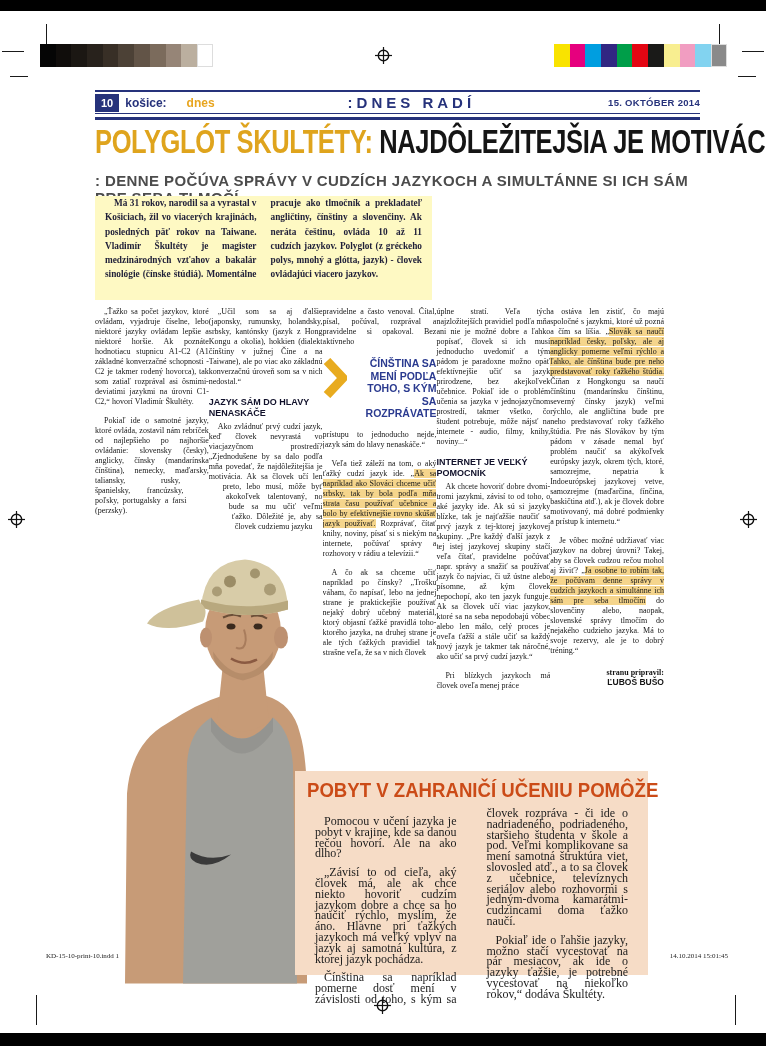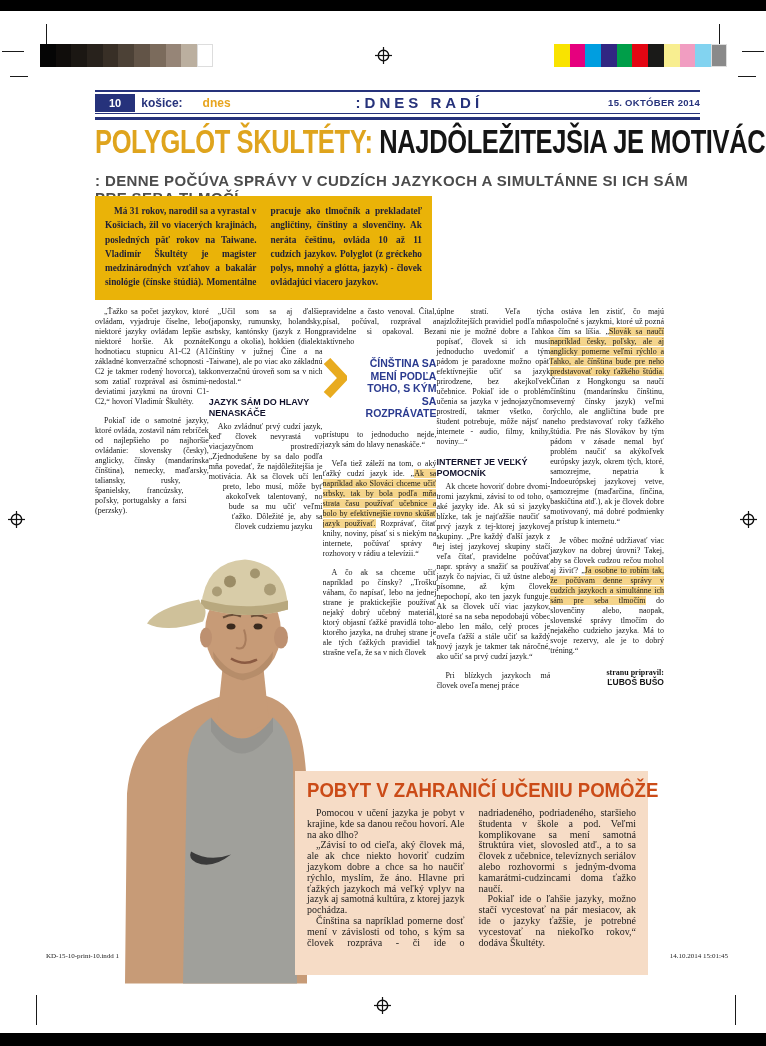--- a/index.html
+++ b/index.html
@@ -13,39 +13,39 @@
   .strip .sw:last-child{box-shadow:inset 0 0 0 1px #ddd;}
   .cropmark{position:absolute;background:#1a1a1a;}
   .regmark{position:absolute;width:17px;height:17px;}
   .tick{position:absolute;width:1px;height:30px;background:#1a1a1a;}
   .slug{position:absolute;top:952px;font-size:7px;color:#222;font-family:"Liberation Serif",serif;}
 
   
   .masthead{position:absolute;left:95px;top:90px;width:605px;height:24px;box-sizing:border-box;
             border-top:2px solid #26327b;border-bottom:1px solid #26327b;
             display:flex;align-items:center;font-family:"Liberation Sans",sans-serif;}
-  .pagenum{background:#26327b;color:#fff;font-weight:bold;font-size:11px;padding:3px 14px;margin-right:6px;}
+  .pagenum{background:#26327b;color:#fff;font-weight:bold;font-size:11px;padding:3px 6px;margin-right:6px;}
   .brand{font-weight:bold;font-size:12px;color:#26327b;}
   .brand .dnes{color:#e8a51f;padding-left:20px;}
   .section-title{flex:1;text-align:center;color:#26327b;font-weight:bold;font-size:15px;letter-spacing:4px;}
   .issue-date{color:#26327b;font-weight:bold;font-size:9.5px;letter-spacing:.3px;}
   .thickrule{position:absolute;left:95px;top:117px;width:605px;height:3px;background:#26327b;}
 
   
   .headline{position:absolute;left:95px;top:122px;width:605px;white-space:nowrap;
             font-family:"Liberation Sans",sans-serif;font-weight:bold;font-size:34px;
             transform:scaleX(.75);transform-origin:0 0;letter-spacing:-.5px;}
   .headline .accent{color:#dfa41d;}
   .headline .rest{color:#151515;}
   .subhead{position:absolute;left:95px;top:172px;width:605px;font-family:"Liberation Sans",sans-serif;
            font-weight:bold;font-size:15px;letter-spacing:.4px;color:#4c4c4c;}
 
   
   .introbox{position:absolute;left:95px;top:196px;width:337px;height:104px;box-sizing:border-box;
-            background:#eab308;padding:8px 10px;}
+            background:#fef9c3;padding:0 10px;}
   .introbox .txt{column-count:2;column-gap:14px;font-weight:bold;font-size:9.3px;line-height:14.3px;
                  color:#1e1e38;text-align:justify;text-indent:9px;}
 
   
   .body-cols{position:absolute;left:95px;top:307px;width:605px;height:463px;display:flex;z-index:2;}
   .col{width:113.8px;overflow:hidden;}
   .col p{margin:0;font-size:8px;line-height:10px;text-align:justify;text-indent:9px;color:#161616;}
   .col p + p{margin-top:9px;}
   .col p.cont{text-indent:0;}
   .colhead{font-family:"Liberation Sans",sans-serif;font-weight:bold;font-size:9px;line-height:11px;
@@ -63,21 +63,21 @@
 
   
   .photo{position:absolute;left:95px;top:552px;width:213px;height:433px;z-index:1;}
 
   
   .featurebox{position:absolute;left:295px;top:771px;width:353px;height:204px;box-sizing:border-box;
               background:#f6dcc6;padding:8px 12px;z-index:3;}
   .featurebox h2{margin:0 0 6px;color:#cb4b17;font-family:"Liberation Sans",sans-serif;font-weight:bold;
                  font-size:20px;white-space:nowrap;transform:scaleX(.93);transform-origin:0 50%;}
   .featurebox .cols{column-count:2;column-gap:14px;}
-  .featurebox p{margin:0;font-size:10px;line-height:10.8px;text-align:justify;text-indent:9px;color:#1c1c1c;}
+  .featurebox p{margin:8px;font-size:12px;line-height:10.8px;text-align:justify;text-indent:9px;color:#1c1c1c;}
 </style>
 </head>
 <body>
 
 <div class="page">
 
   <div class="bar top"></div>
   <div class="bar bottom"></div>
 
   <div class="strip" style="left:40px;">

